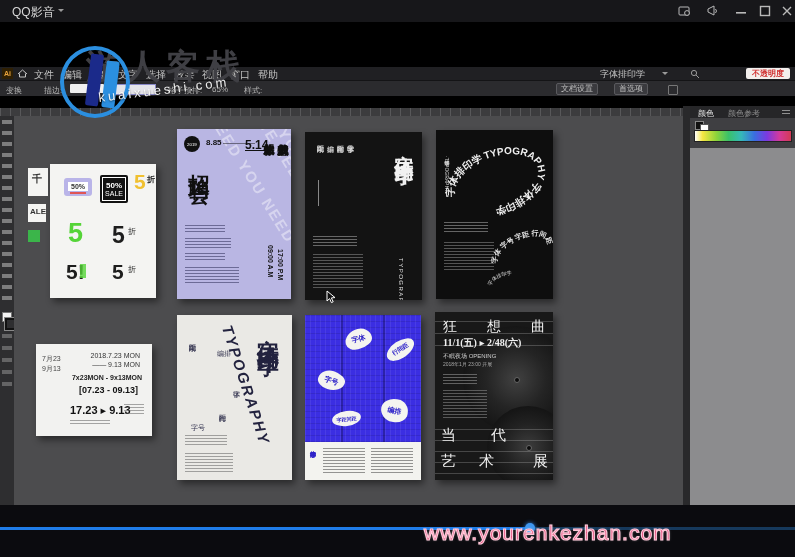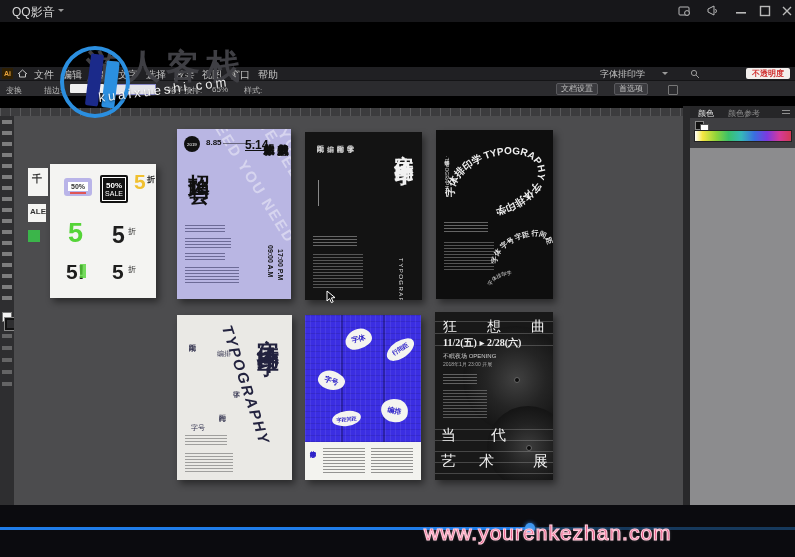--- a/index.html
+++ b/index.html
@@ -176,20 +176,31 @@
   </div>
 
   <div class="abs" style="left:28px;top:146px;width:20px;height:28px;background:#f4f4f2;z-index:2;">
     <span style="position:absolute;left:4px;top:4px;font-size:10px;color:#333;font-weight:700;">千</span>
   </div>
   <div class="abs" style="left:28px;top:182px;width:18px;height:18px;background:#f4f4f2;z-index:2;">
     <span style="position:absolute;left:2px;top:3px;font-size:8px;color:#333;font-weight:700;">ALE</span>
   </div>
   <div class="abs" style="left:28px;top:208px;width:12px;height:12px;background:#3bb54a;z-index:2;"></div>
 
+  <div class="poster" style="left:36px;top:322px;width:116px;height:92px;background:#f2f2f0;">
+    <span class="abs" style="left:6px;top:10px;font-size:7px;color:#444;">7月23</span>
+    <span class="abs" style="left:6px;top:20px;font-size:7px;color:#444;">9月13</span>
+    <span class="abs" style="right:12px;top:8px;font-size:7px;color:#333;">2018.7.23 MON</span>
+    <span class="abs" style="right:12px;top:17px;font-size:7px;color:#333;">—— 9.13 MON</span>
+    <span class="abs" style="right:10px;top:30px;font-size:7px;font-weight:700;color:#222;">7x23MON - 9x13MON</span>
+    <span class="abs" style="right:14px;top:41px;font-size:9px;font-weight:700;color:#111;">[07.23 - 09.13]</span>
+    <span class="abs" style="left:34px;top:60px;font-size:11px;font-weight:800;color:#111;">17.23 ▸ 9.13</span>
+    <div class="abs pl" style="left:88px;top:60px;width:20px;height:12px;color:#555;"></div>
+    <div class="abs pl" style="left:34px;top:76px;width:40px;height:5px;color:#555;"></div>
+  </div>
 
   <div class="poster" style="left:177px;top:107px;width:114px;height:170px;background:#b9b6e3;">
     <span class="bgword" style="left:-26px;top:26px;transform:rotate(58deg);">WE NEED YOU NEED</span>
     <span class="bgword" style="left:14px;top:-6px;transform:rotate(58deg);">WE NEED YOU NEED</span>
     <span class="bgword" style="left:40px;top:58px;transform:rotate(58deg);">WE NEED YOU NEED</span>
     <div class="abs" style="left:7px;top:7px;width:16px;height:16px;border-radius:50%;background:#111;color:#fff;font-size:8px;transform-origin:center;display:flex;align-items:center;justify-content:center;">
         <span style="transform:scale(.55);">2019</span>
       </div>
     <span class="abs" style="left:29px;top:9px;font-size:8px;font-weight:800;color:#111;">8.85</span>
     <span class="abs" style="left:46px;top:9px;font-size:8px;color:#111;">————</span>
@@ -274,21 +285,21 @@
   <div class="poster" style="left:435px;top:290px;width:118px;height:168px;background:#181818;font-family:'Liberation Serif','DejaVu Serif',serif;">
     <div class="abs" style="left:28px;top:14px;width:106px;height:106px;border-radius:50%;background:radial-gradient(circle at 50% 50%, #3e3e3e 0 4%, #242424 40%, #151515 72%);"></div>
     <div class="abs" style="left:79px;top:65px;width:4px;height:4px;border-radius:50%;background:#0c0c0c;border:1px solid #666;"></div>
     <div class="abs" style="left:52px;top:94px;width:82px;height:82px;border-radius:50%;background:radial-gradient(circle at 50% 50%, #3a3a3a 0 4%, #222 40%, #141414 72%);"></div>
     <div class="abs" style="left:91px;top:133px;width:4px;height:4px;border-radius:50%;background:#0c0c0c;border:1px solid #666;"></div>
     <div class="abs" style="left:0;top:8px;width:118px;height:26px;background:repeating-linear-gradient(0deg,rgba(255,255,255,.20) 0 1px,transparent 1px 12px);"></div>
     <div class="abs" style="left:0;top:116px;width:118px;height:46px;background:repeating-linear-gradient(0deg,rgba(255,255,255,.20) 0 1px,transparent 1px 11px);"></div>
     <span class="abs" style="left:8px;top:6px;font-size:14px;color:#f0f0f0;">狂</span>
     <span class="abs" style="left:52px;top:6px;font-size:14px;color:#f0f0f0;">想</span>
     <span class="abs" style="left:96px;top:6px;font-size:14px;color:#f0f0f0;">曲</span>
-    <span class="abs nw" style="left:8px;top:24px;font-size:10px;font-weight:700;color:#f0f0f0;">11/2(五) ▸ 2/28(六)</span>
+    <span class="abs nw" style="left:8px;top:24px;font-size:10px;font-weight:700;color:#f0f0f0;">11/1(五) ▸ 2/48(六)</span>
     <span class="abs nw" style="left:8px;top:40px;font-size:6px;color:#cfcfcf;font-family:'Liberation Sans',sans-serif;">不眠夜场 OPENING</span>
     <span class="abs nw" style="left:8px;top:49px;font-size:5px;color:#a8a8a8;font-family:'Liberation Sans',sans-serif;">2018年1月 23:00 开展</span>
     <div class="abs pl" style="left:8px;top:62px;width:34px;height:10px;color:#aaa;"></div>
     <div class="abs pl" style="left:8px;top:78px;width:44px;height:28px;color:#999;"></div>
     <span class="abs" style="left:6px;top:114px;font-size:15px;color:#f0f0f0;">当</span>
     <span class="abs" style="left:56px;top:114px;font-size:15px;color:#f0f0f0;">代</span>
     <span class="abs" style="left:6px;top:140px;font-size:15px;color:#f0f0f0;">艺</span>
     <span class="abs" style="left:44px;top:140px;font-size:15px;color:#f0f0f0;">术</span>
     <span class="abs" style="left:98px;top:140px;font-size:15px;color:#f0f0f0;">展</span>
   </div>

